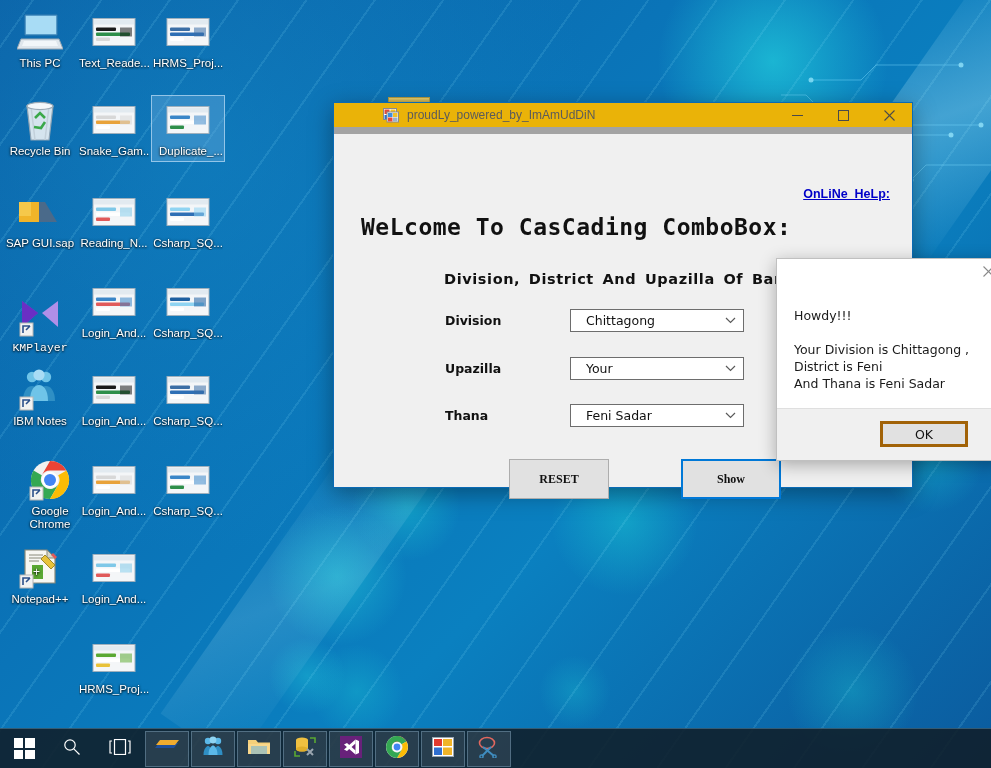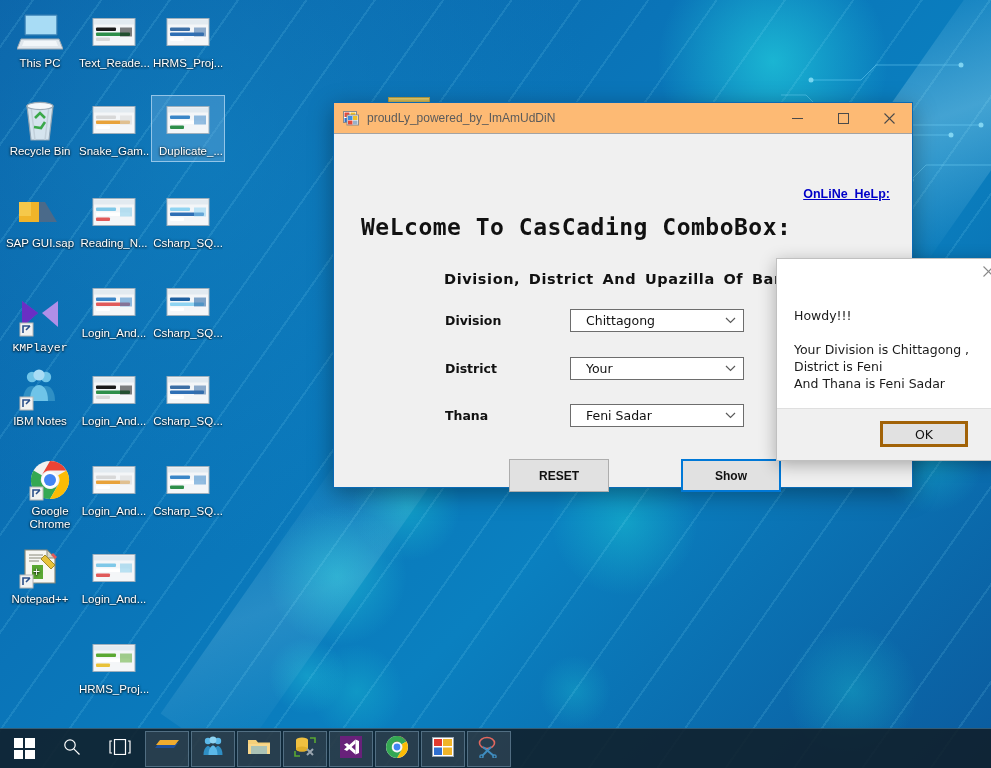--- a/index.html
+++ b/index.html
@@ -85,23 +85,24 @@
   
   #form-window {
     position: absolute;
     left: 333px; top: 102px;
     width: 580px; height: 386px;
     background: #f0f0f0;
     border: 1px solid #0a6ab4;
     box-shadow: 0 6px 22px rgba(0,0,0,.35);
   }
   #titlebar {
-    height: 31px; background: #fdba74;
+    height: 31px; background: #eab308;
     display: flex; align-items: center;
-    border-bottom: 1px solid #a3a3a3;
+    border-bottom: 7px solid #a3a3a3;
+    padding-left: 40px;
   }
   #titlebar .tb-icon {
     width: 16px; height: 16px; margin: 0 8px 0 9px;
     position: relative; flex: none;
   }
   #titlebar .tb-title {
     font-size: 12px; color: #5b5b5b; flex: 1;
     white-space: nowrap; overflow: hidden;
   }
   .wbtn {
@@ -141,25 +142,25 @@
     font-size: 12.5px; color: #111;
     padding-left: 15px;
     font-family: "DejaVu Sans", sans-serif;
   }
   .combo .arrow {
     position: absolute; right: 7px; top: 0; bottom: 0;
     display: flex; align-items: center; color: #5a5a5a;
   }
   .fbtn {
     position: absolute;
-    height: 33px; width: 100px;
+    height: 40px; width: 100px;
     background: #e1e1e1; border: 1px solid #adadad;
     font-size: 12px; color: #111; font-weight: bold;
     display: flex; align-items: center; justify-content: center;
-    font-family: Liberation Sans, sans-serif;
+    font-family: Liberation Serif, serif;
     cursor: pointer;
   }
   .fbtn.focus {
     border: 2px solid #0078d7;
     background: #e1e1e1;
   }
 
   
   #msgbox {
     position: absolute;
@@ -594,21 +595,21 @@
     <div class="field-label" style="top:179px;">Division</div>
     <div class="combo" style="top:175px;">
       <span>Chittagong</span>
       <span class="arrow">
         <svg width="11" height="7" viewBox="0 0 11 7">
             <polyline points="1,1 5.5,5.5 10,1" fill="none" stroke="#5a5a5a" stroke-width="1.2"></polyline>
           </svg>
       </span>
     </div>
 
-    <div class="field-label" style="top:227px;">District</div>
+    <div class="field-label" style="top:227px;">Upazilla</div>
     <div class="combo" style="top:223px;">
       <span>Your</span>
       <span class="arrow">
         <svg width="11" height="7" viewBox="0 0 11 7">
             <polyline points="1,1 5.5,5.5 10,1" fill="none" stroke="#5a5a5a" stroke-width="1.2"></polyline>
           </svg>
       </span>
     </div>
 
     <div class="field-label" style="top:274px;">Thana</div>

